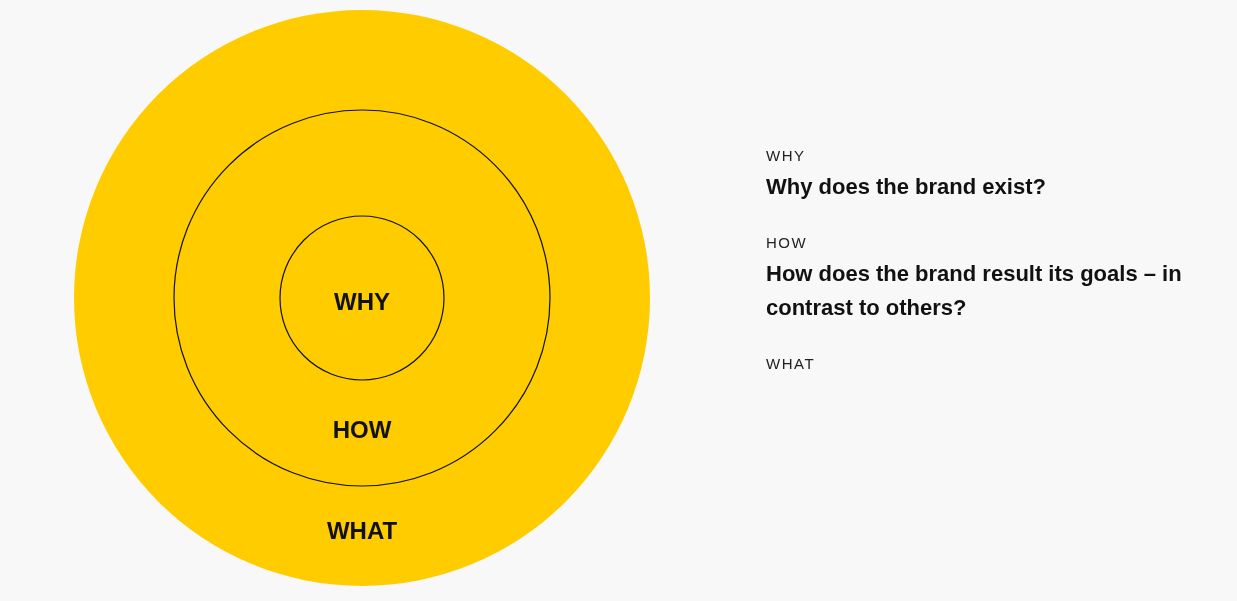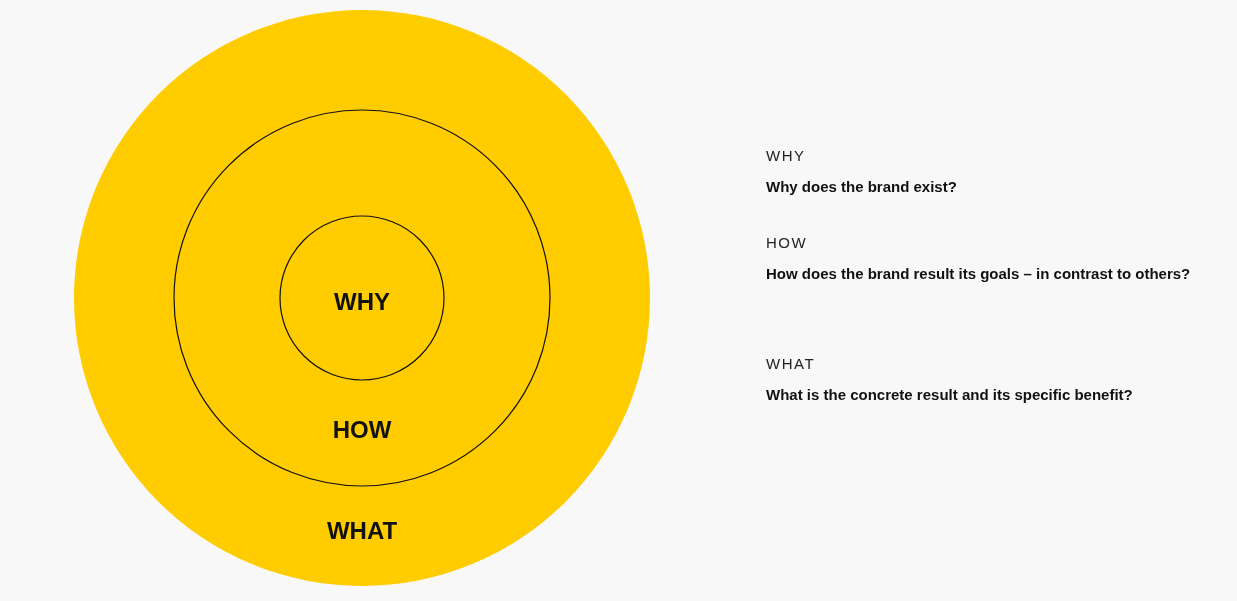--- a/index.html
+++ b/index.html
@@ -2,21 +2,21 @@
 <html><head>
 <meta charset="utf-8">
 <style>
   html, body { margin:0; padding:0; }
   body { width:1237px; height:601px; background:#f8f8f8; position:relative; overflow:hidden; font-family:"Liberation Sans", sans-serif; }
   .diagram { position:absolute; left:0; top:0; width:730px; height:601px; }
   .ring-label { position:absolute; font-weight:bold; font-size:24px; color:#111; transform:translateX(-50%); white-space:nowrap; }
   .legend { position:absolute; left:766px; top:0; width:470px; }
   .legend-item { position:absolute; left:0; }
   .legend-kicker { font-size:15px; letter-spacing:1.5px; color:#222; }
-  .legend-q { font-size:15px; font-weight:bold; color:#111; line-height:34px; margin-top:6px; }
+  .legend-q { font-size:22px; font-weight:bold; color:#111; line-height:34px; margin-top:6px; }
 </style>
 </head>
 <body>
 
 <div class="diagram">
   <svg width="730" height="601">
     <circle cx="362" cy="298" r="288" fill="#FFCC00"></circle>
     <circle cx="362" cy="298" r="188" fill="none" stroke="#111" stroke-width="1.2"></circle>
     <circle cx="362" cy="298" r="82" fill="none" stroke="#111" stroke-width="1.2"></circle>
   </svg>
@@ -29,15 +29,14 @@
   <div class="legend-item" style="top:147px;">
     <div class="legend-kicker">WHY</div>
     <div class="legend-q">Why does the brand exist?</div>
   </div>
   <div class="legend-item" style="top:234px; width:460px;">
     <div class="legend-kicker">HOW</div>
     <div class="legend-q">How does the brand result its goals – in contrast to others?</div>
   </div>
   <div class="legend-item" style="top:355px; width:400px;">
     <div class="legend-kicker">WHAT</div>
-    <div class="legend-q">What is the concrete result and its specific benefit?</div>
   </div>
 </div>
 
 </body></html>

